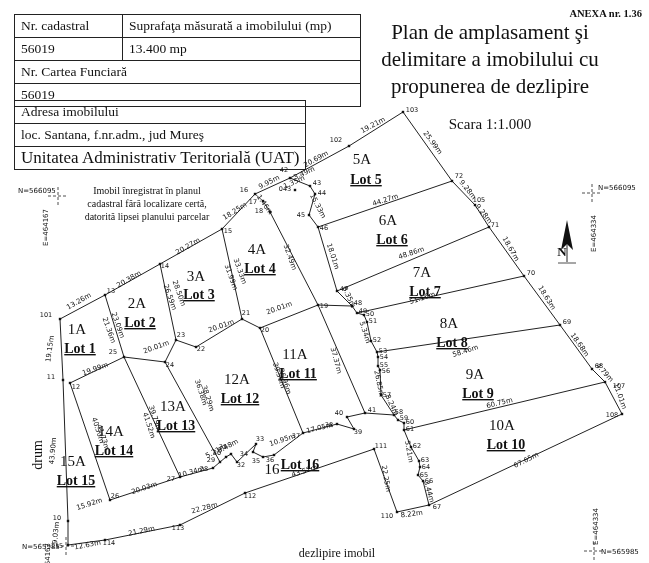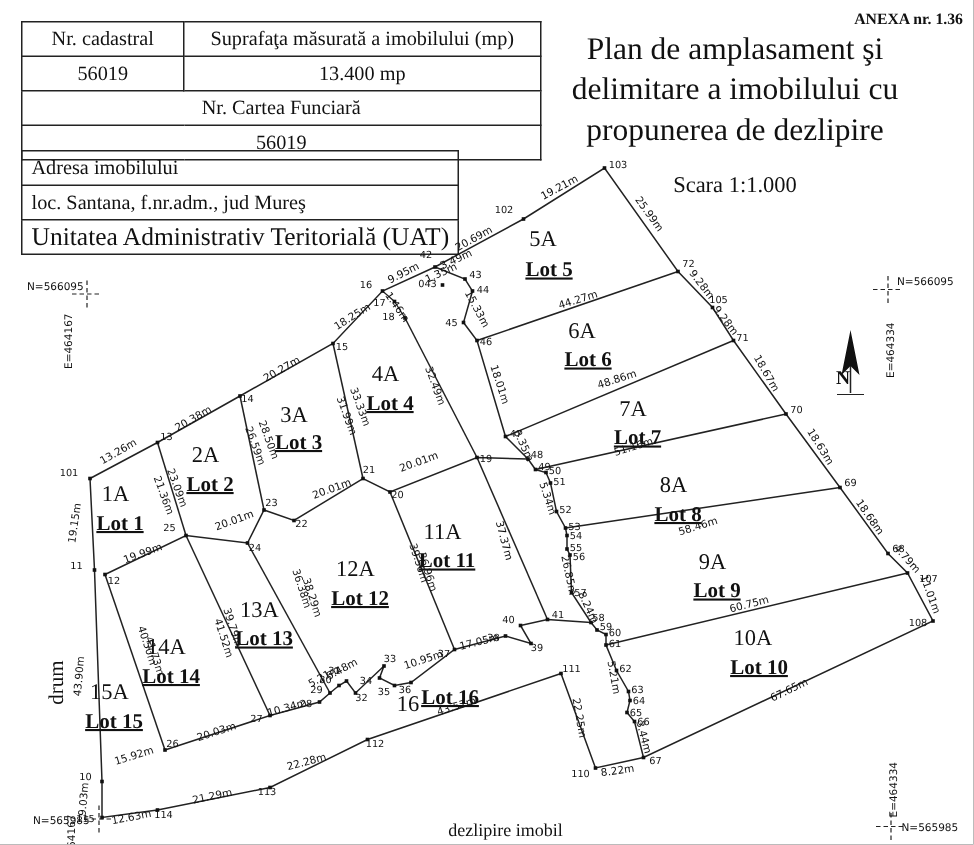--- a/index.html
+++ b/index.html
@@ -1,21 +1,21 @@
 <!DOCTYPE html>
 <html><head>
 <meta charset="utf-8">
 <style>
   html,body{margin:0;padding:0;background:#888;}
   #page{position:relative;width:649px;height:563px;background:#ffffff;overflow:hidden;
         font-family:"Liberation Serif",serif;color:#111;}
   table{border-collapse:collapse;}
   td{border:1px solid #222;padding:1px 6px;vertical-align:middle;white-space:nowrap;}
   #cad-table{position:absolute;left:14px;top:14px;font-size:13.5px;}
-  #cad-table td{height:20px;text-align:center;}
+  #cad-table td{height:20px;}
   #addr-table{position:absolute;left:14px;top:100px;font-size:13.5px;padding-left:40px;}
   #addr-table td{height:20px;}
   .big-row{font-size:17px;margin-left:12px;}
   #note{position:absolute;left:72px;top:184px;width:150px;text-align:center;
         font-size:10px;line-height:13px;}
   #title-block{position:absolute;left:336px;top:8px;width:308px;text-align:center;}
   #annex{font-size:10.5px;font-weight:bold;text-align:right;padding-right:2px;}
   .title-line{font-size:21px;line-height:27px;white-space:nowrap;}
   #scale{font-size:15px;margin-top:16px;}
   #plan-svg{position:absolute;left:0;top:0;width:649px;height:563px;}
@@ -62,20 +62,25 @@
         </tr>
     <tr>
           <td>loc. Santana, f.nr.adm., jud Mureş</td>
         </tr>
     <tr>
           <td class="big-row">Unitatea Administrativ Teritorială (UAT)</td>
         </tr>
   </tbody>
     </table>
 
+  <div id="note">
+    <div>Imobil înregistrat în planul</div>
+    <div>cadastral fără localizare certă,</div>
+    <div>datorită lipsei planului parcelar</div>
+  </div>
 
   <div id="title-block">
     <div id="annex">ANEXA nr. 1.36</div>
     <div class="title-line">Plan de amplasament şi</div>
     <div class="title-line">delimitare a imobilului cu</div>
     <div class="title-line">propunerea de dezlipire</div>
     <div id="scale">Scara 1:1.000</div>
   </div>
 
   <svg id="plan-svg" viewBox="0 0 649 563">

